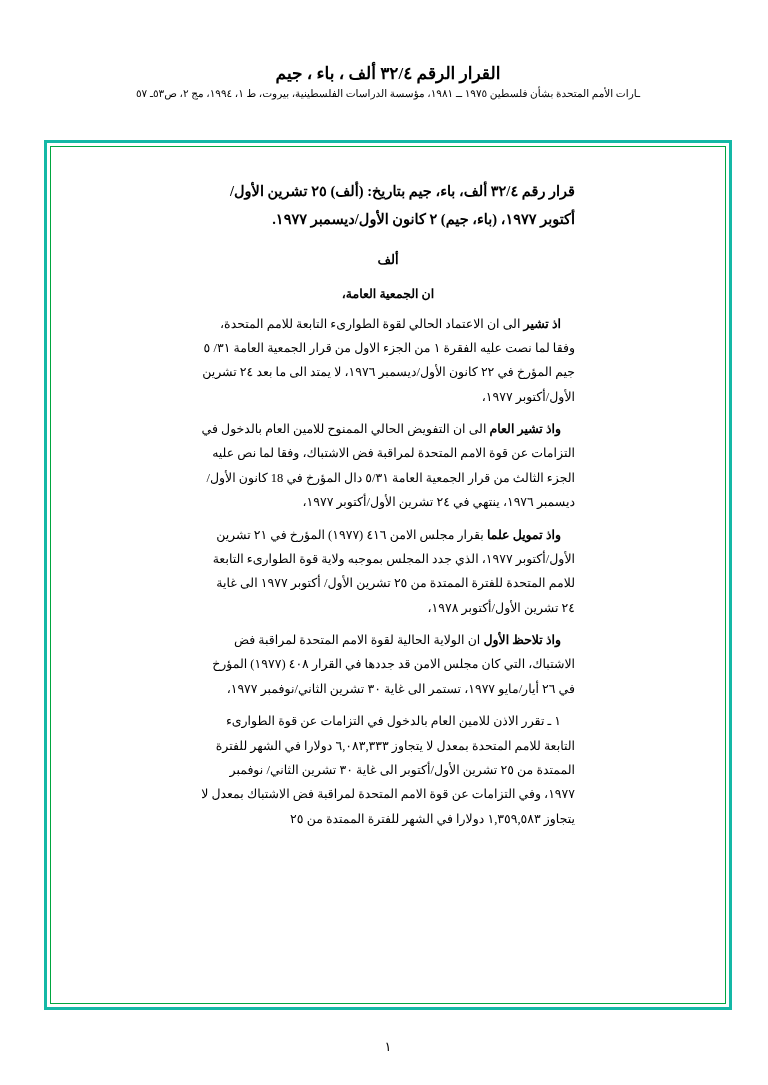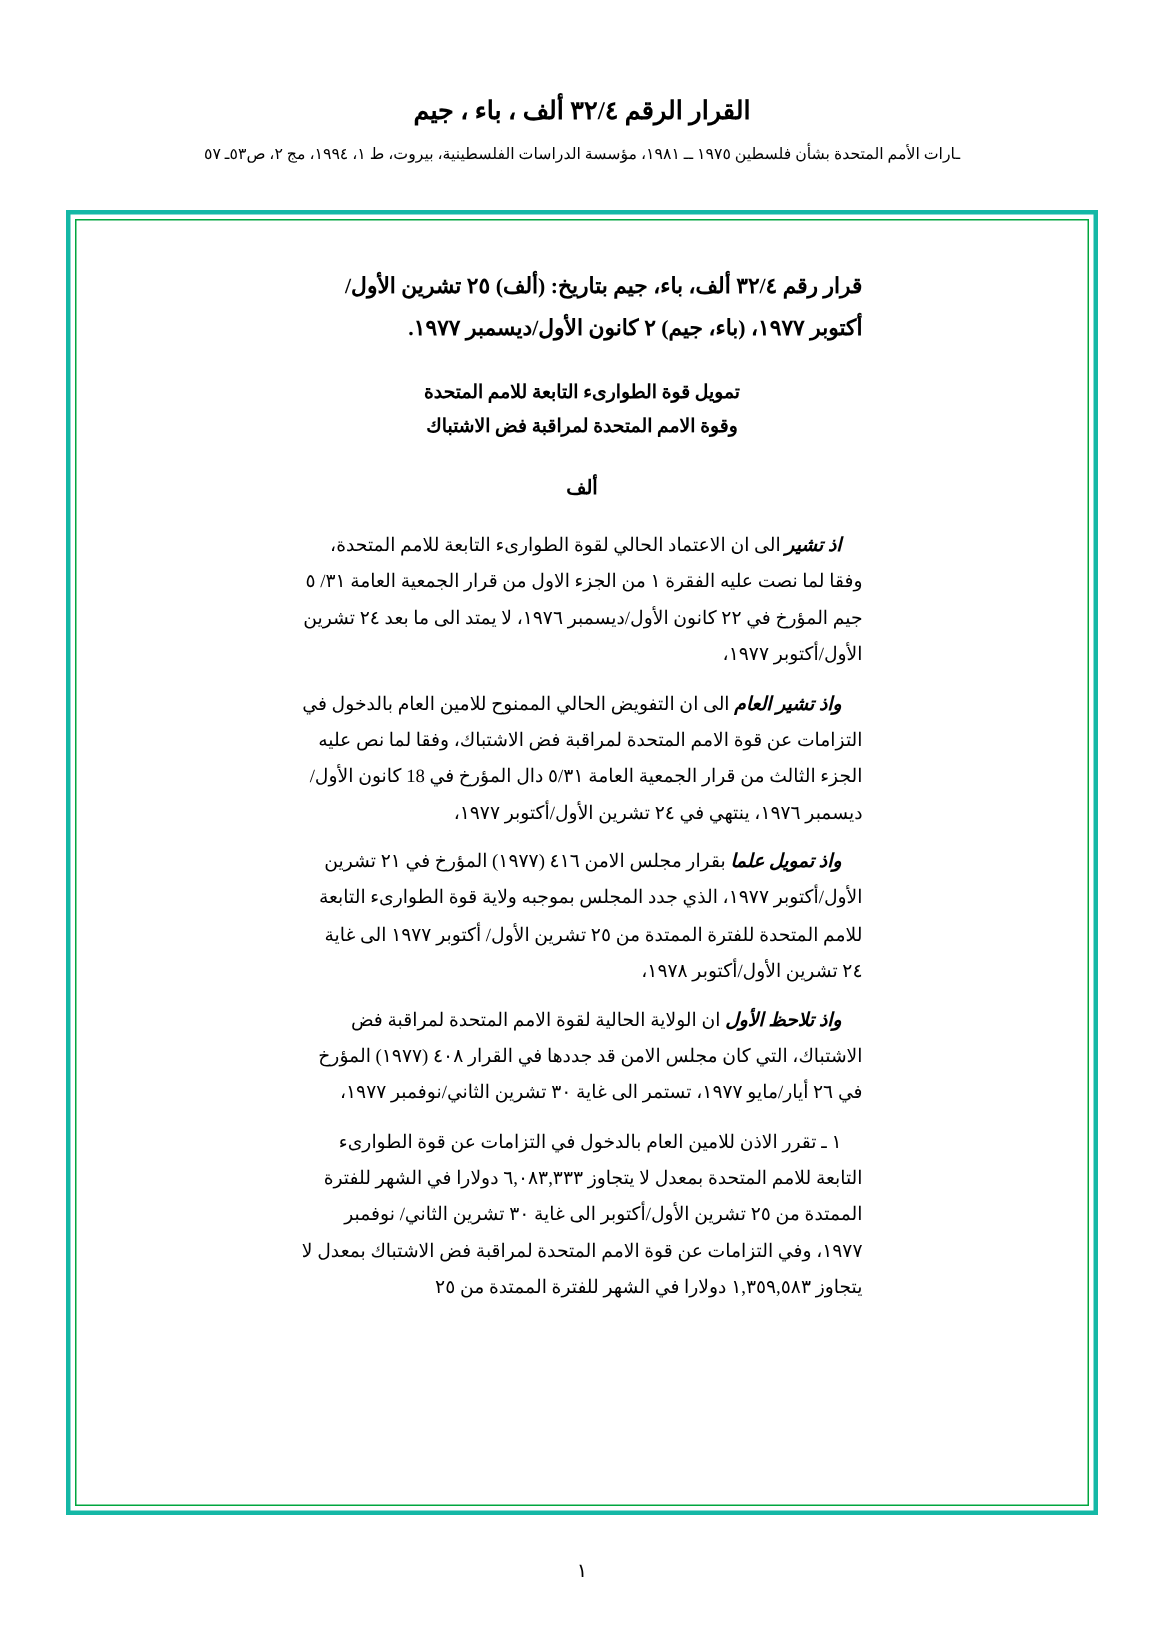--- a/index.html
+++ b/index.html
@@ -29,21 +29,20 @@
     padding-top: 62px;
   }
   .doc-title {
     font-size: 17px;
     font-weight: bold;
     letter-spacing: 0.5px;
     line-height: 1.4;
   }
   .doc-source {
     font-size: 10.5px;
-    margin-top: 10px;
     line-height: 1.5;
     direction: rtl;
   }
 
   
   .frame {
     position: absolute;
     top: 140px;
     right: 36px;
     left: 36px;
@@ -95,21 +94,20 @@
     margin-bottom: 10px;
   }
   .para {
     font-size: 12.5px;
     line-height: 1.95;
     margin: 0 0 8px 0;
     text-align: right;
   }
   .para .lead {
     font-weight: bold;
-    font-style: italic;
   }
   .para-indent {
     text-indent: 14px;
   }
 
   
   .page-number {
     position: absolute;
     bottom: 30px;
     left: 0;
@@ -127,27 +125,24 @@
     <div class="doc-title">القرار الرقم ٣٢/٤ ألف ، باء ، جيم</div>
     <div class="doc-source">ـارات الأمم المتحدة بشأن فلسطين ١٩٧٥ ــ ١٩٨١، مؤسسة الدراسات الفلسطينية، بيروت، ط ١، ١٩٩٤، مج ٢، ص٥٣ـ ٥٧</div>
   </div>
 
   <div class="frame">
     <div class="frame-inner">
       <div class="content">
 
         <div class="res-heading">قرار رقم ٣٢/٤ ألف، باء، جيم بتاريخ: (ألف) ٢٥ تشرين الأول/ أكتوبر ١٩٧٧، (باء، جيم) ٢ كانون الأول/ديسمبر ١٩٧٧.</div>
 
-        <div class="res-subtitle">
-          <div>تمويل قوة الطوارىء التابعة للامم المتحدة</div>
-          <div>وقوة الامم المتحدة لمراقبة فض الاشتباك</div>
-        </div>
 
         <div class="section-letter">ألف</div>
 
+        <div class="org-line">ان الجمعية العامة،</div>
 
         <p class="para para-indent">
           <span class="lead">اذ تشير</span><span> الى ان الاعتماد الحالي لقوة الطوارىء التابعة للامم المتحدة، وفقا لما نصت عليه الفقرة ١ من الجزء الاول من قرار الجمعية العامة ٣١/ ٥ جيم المؤرخ في ٢٢ كانون الأول/ديسمبر ١٩٧٦، لا يمتد الى ما بعد ٢٤ تشرين الأول/أكتوبر ١٩٧٧،</span>
         </p>
 
         <p class="para para-indent">
           <span class="lead">واذ تشير العام</span><span> الى ان التفويض الحالي الممنوح للامين العام بالدخول في التزامات عن قوة الامم المتحدة لمراقبة فض الاشتباك، وفقا لما نص عليه الجزء الثالث من قرار الجمعية العامة ٥/٣١ دال المؤرخ في 18 كانون الأول/ديسمبر ١٩٧٦، ينتهي في ٢٤ تشرين الأول/أكتوبر ١٩٧٧،</span>
         </p>
 
         <p class="para para-indent">

